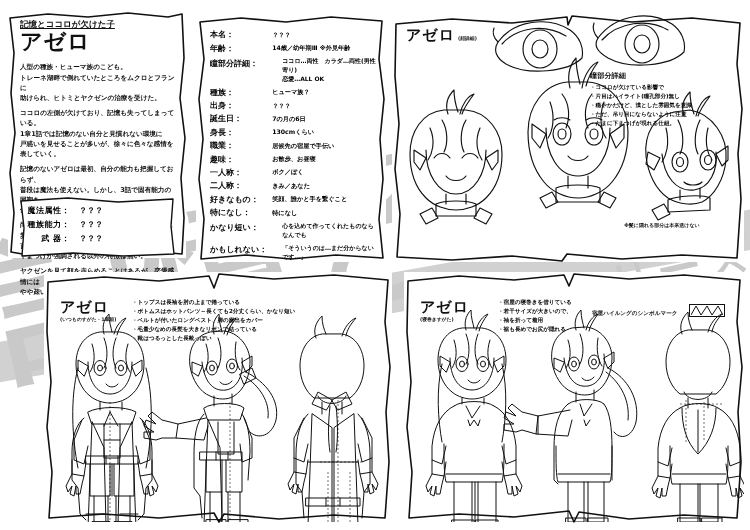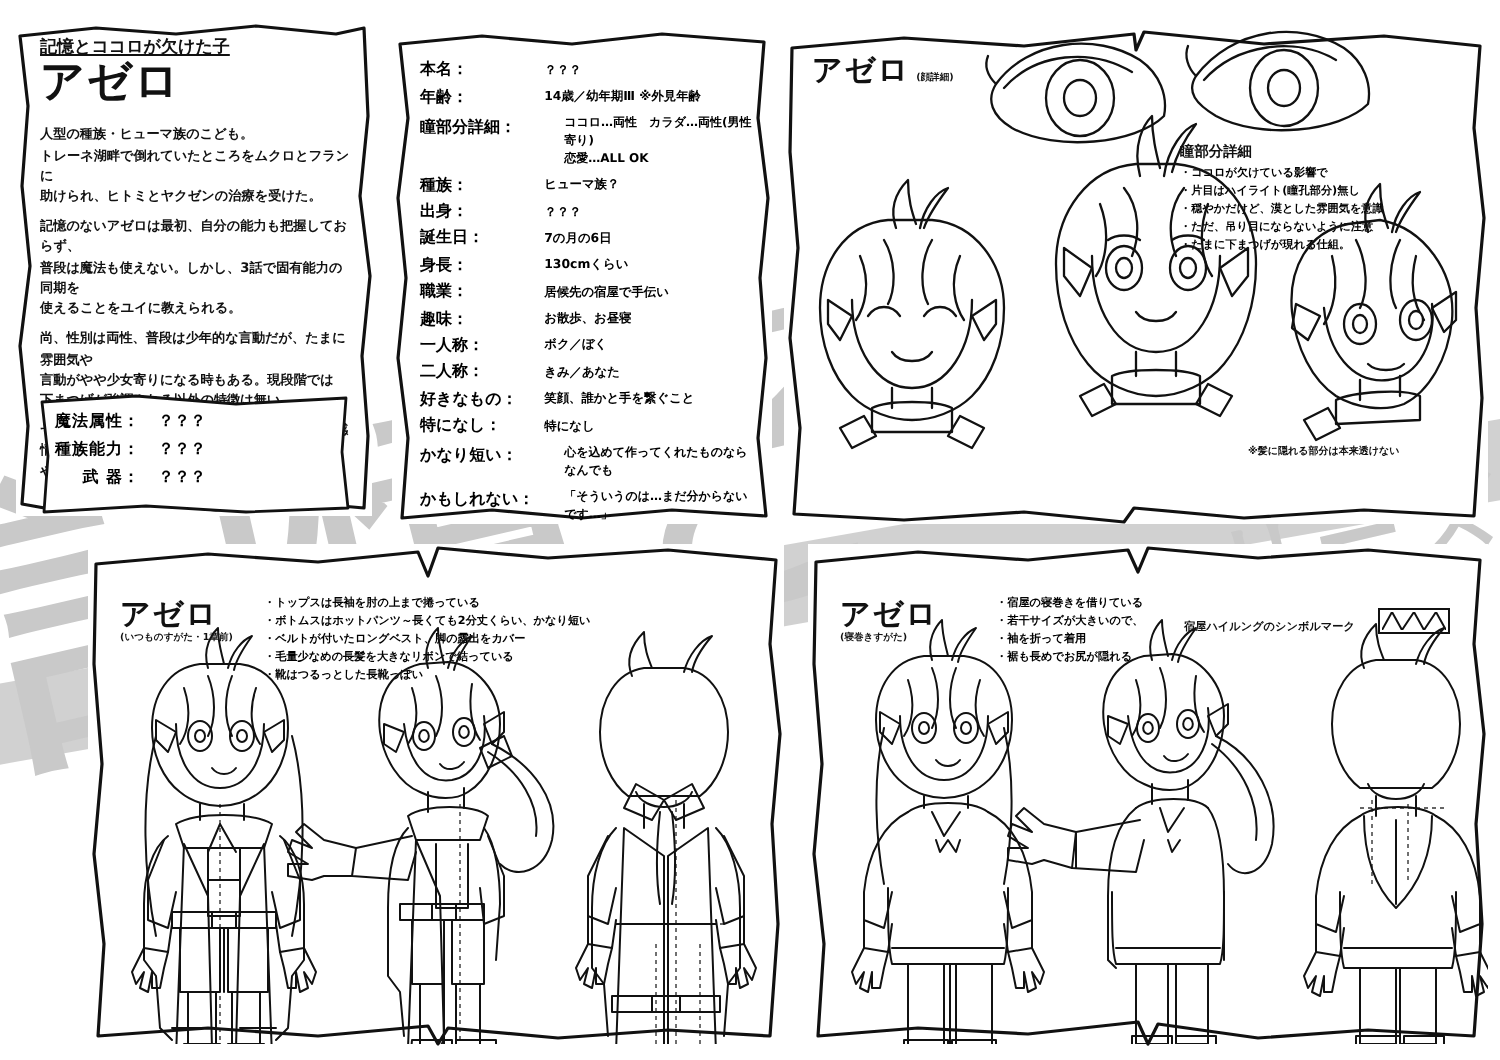--- a/index.html
+++ b/index.html
@@ -100,20 +100,21 @@
     <svg class="frame" width="178" height="250" viewBox="0 0 178 250">
       <path d="M2,10 L40,6 L80,9 L120,5 L160,9 L174,6 L176,50 L172,90 L177,130
                L173,170 L176,210 L174,246 L140,243 L100,247 L60,243 L20,247 L3,244
                L6,205 L2,165 L7,125 L3,85 L6,45 Z" fill="#fff" stroke="#111" stroke-width="1.6" stroke-linejoin="round"></path>
     </svg>
     <div class="inner" style="padding:12px 10px 0 12px;">
       <div class="t-sub">記憶とココロが欠けた子</div>
       <div class="t-name" style="margin-top:2px;">アゼロ</div>
       <div class="t-body" id="profile-body" style="margin-top:9px;">
           <p>人型の種族・ヒューマ族のこども。<br>トレーネ湖畔で倒れていたところをムクロとフランに<br>助けられ、ヒトミとヤクゼンの治療を受けた。</p>
+          <p>ココロの左側が欠けており、記憶も失ってしまっている。<br>1章1話では記憶のない自分と見慣れない環境に<br>戸惑いを見せることが多いが、徐々に色々な感情を<br>表していく。</p>
           <p>記憶のないアゼロは最初、自分の能力も把握しておらず、<br>普段は魔法も使えない。しかし、3話で固有能力の同期を<br>使えることをユイに教えられる。</p>
           <p>尚、性別は両性、普段は少年的な言動だが、たまに雰囲気や<br>言動がやや少女寄りになる時もある。現段階では<br>下まつげが強調される以外の特徴は無い。</p>
           <p>ヤクゼンを見て顔を赤らめることはあるが、恋愛感情には<br>やや疎い…かもしれない。</p>
         </div>
     </div>
   </div>
 
   <div class="abilitybox" style="left:18px;top:196px;width:158px;height:62px;z-index:5;">
     <svg width="158" height="62" viewBox="0 0 158 62" style="position:absolute;left:0;top:0;">
       <path d="M3,5 L50,2 L100,6 L155,3 L153,30 L156,58 L105,60 L55,57 L4,60 L6,32 Z" fill="#fff" stroke="#111" stroke-width="1.4" stroke-linejoin="round"></path>

